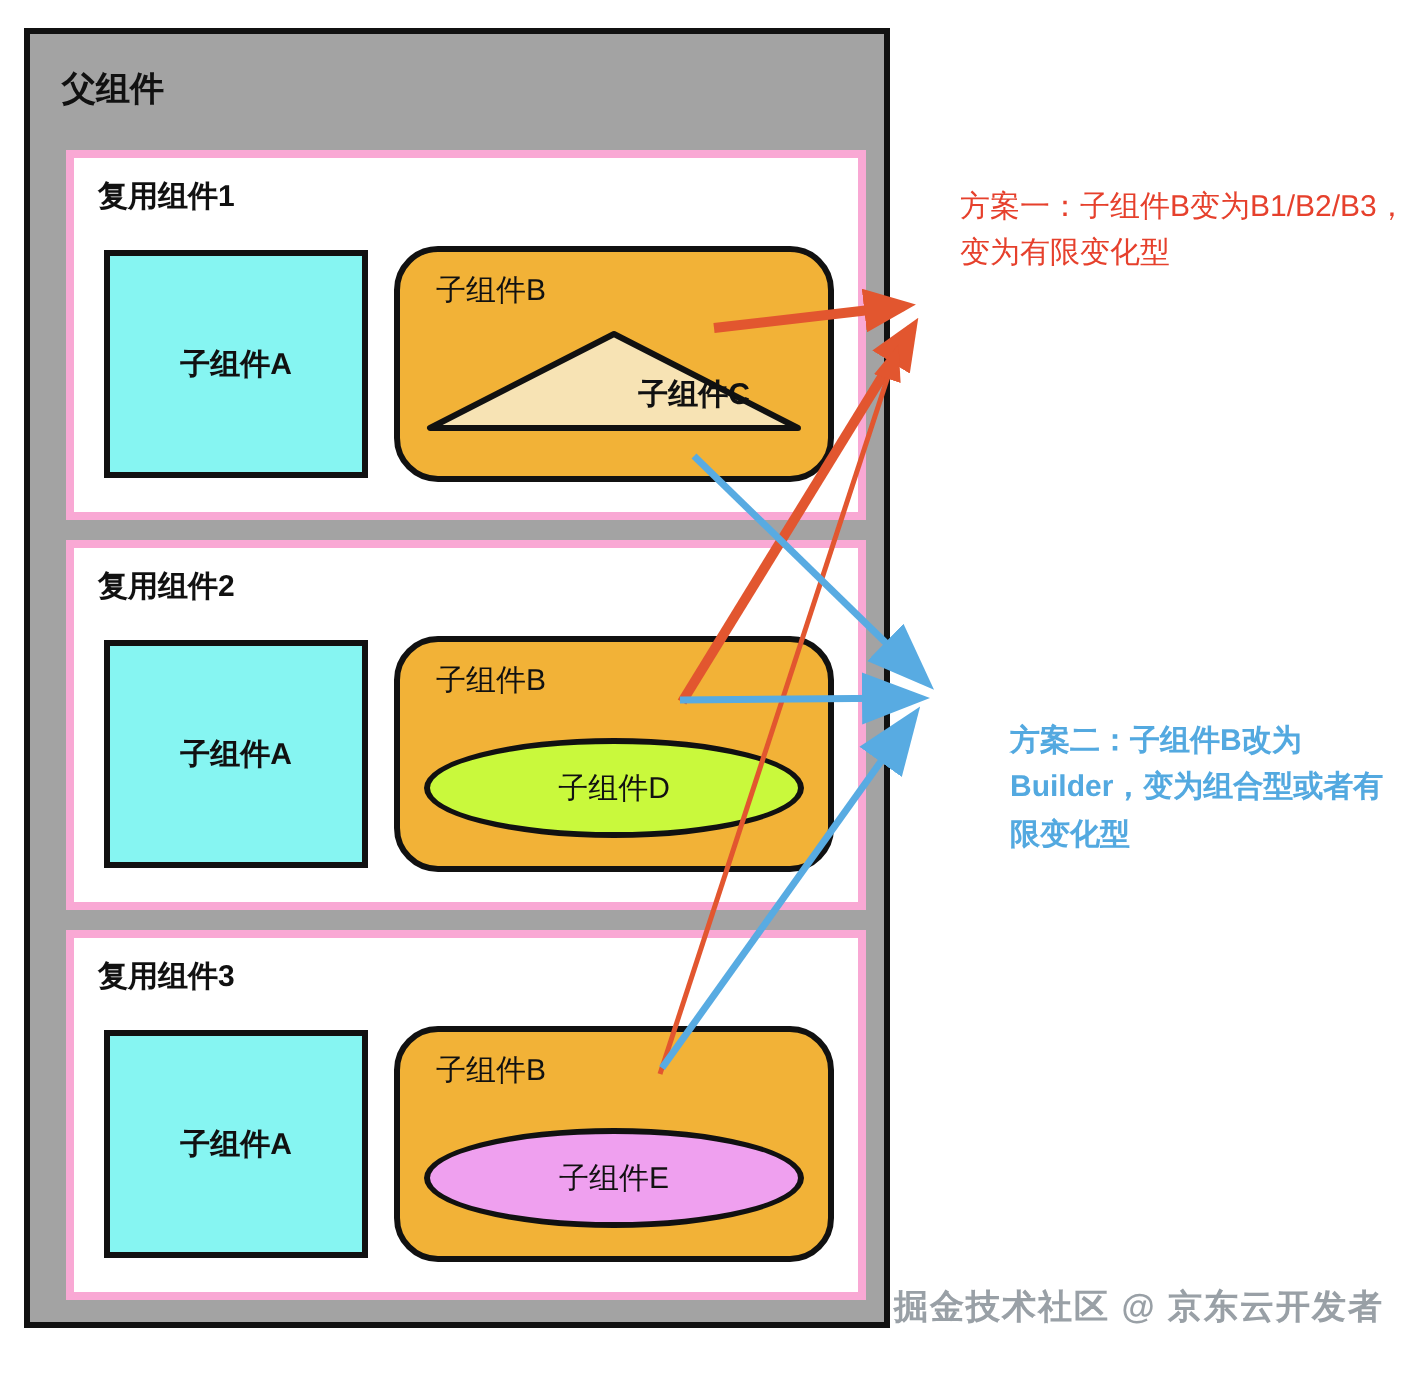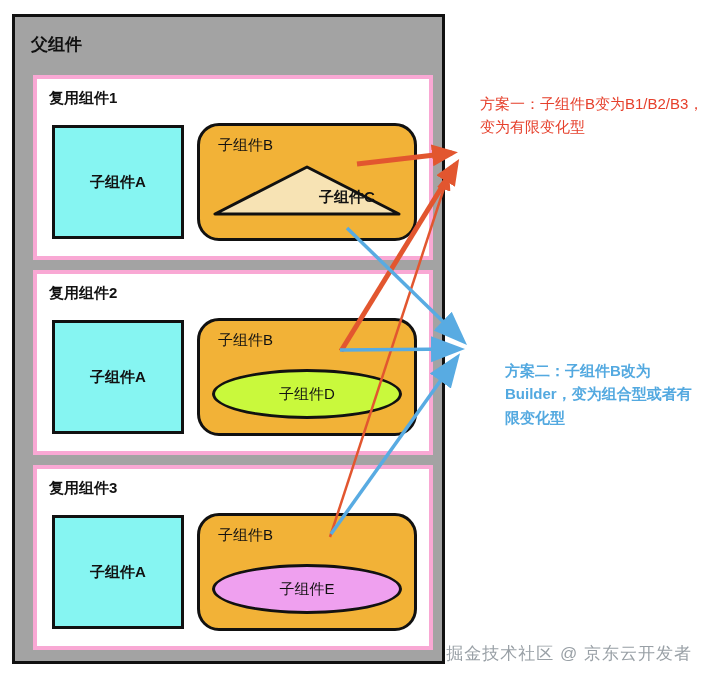--- a/index.html
+++ b/index.html
@@ -57,21 +57,21 @@
   .plan1-text {
     position:absolute; left:480px; top:92px; width:224px;
     color:#e6402c; font-size:15px; font-weight:normal; line-height:1.55; z-index:11;
   }
   .plan2-text {
     position:absolute; left:505px; top:342px; width:196px;
     color:#53a9e0; font-size:15px; font-weight:bold; line-height:1.55; z-index:11;margin-top:17px;
   }
   .watermark {
     position:absolute; right:15px; bottom:22px;
-    color:#99a0a6; font-size:17px; font-weight:400; letter-spacing:1px; z-index:12;margin-left:44px;
+    color:#99a0a6; font-size:17px; font-weight:700; letter-spacing:1px; z-index:12;margin-left:44px;
   }
 </style>
 </head>
 <body>
 
 <div class="canvas">
 
   <div class="parent-box">
     <div class="parent-label">父组件</div>
 

